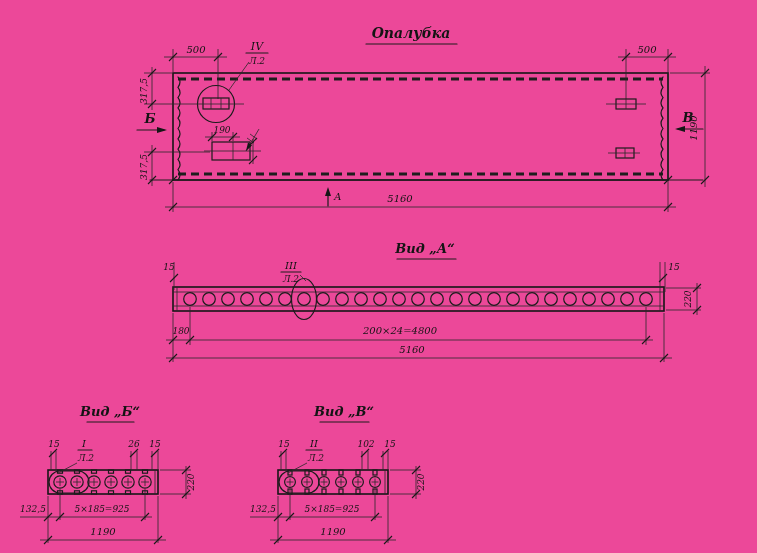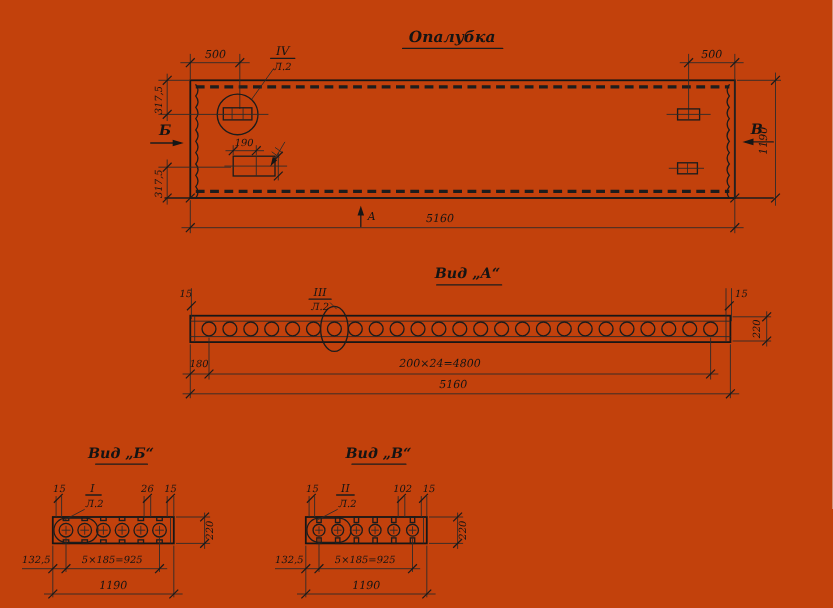--- a/index.html
+++ b/index.html
@@ -1,16 +1,16 @@
 <!DOCTYPE html>
 <html><head>
 <meta charset="utf-8">
 <style>
   html,body{margin:0;padding:0;background:#e8e8e6;}
-  #page{position:relative;width:757px;height:553px;background:#c2410c;overflow:hidden;
+  #page{position:relative;width:757px;height:553px;background:#ec4899;overflow:hidden;
         font-family:"DejaVu Serif",serif;}
   svg{display:block}
   .ln{stroke:#1c1c1c;stroke-width:1.2;fill:none;stroke-linecap:round}
   .thin{stroke:#2a2a2a;stroke-width:0.8;fill:none}
   .thick{stroke:#161616;stroke-width:1.6;fill:none}
   .board{stroke:#1d1d1d;stroke-width:2.8;fill:none;stroke-dasharray:8 5}
   .txt{font-family:"DejaVu Serif",serif;font-style:italic;fill:#141414}
   .t14{font-size:14px;font-weight:bold}
   .t13{font-size:13px;font-weight:bold}
   .t11{font-size:11px}

